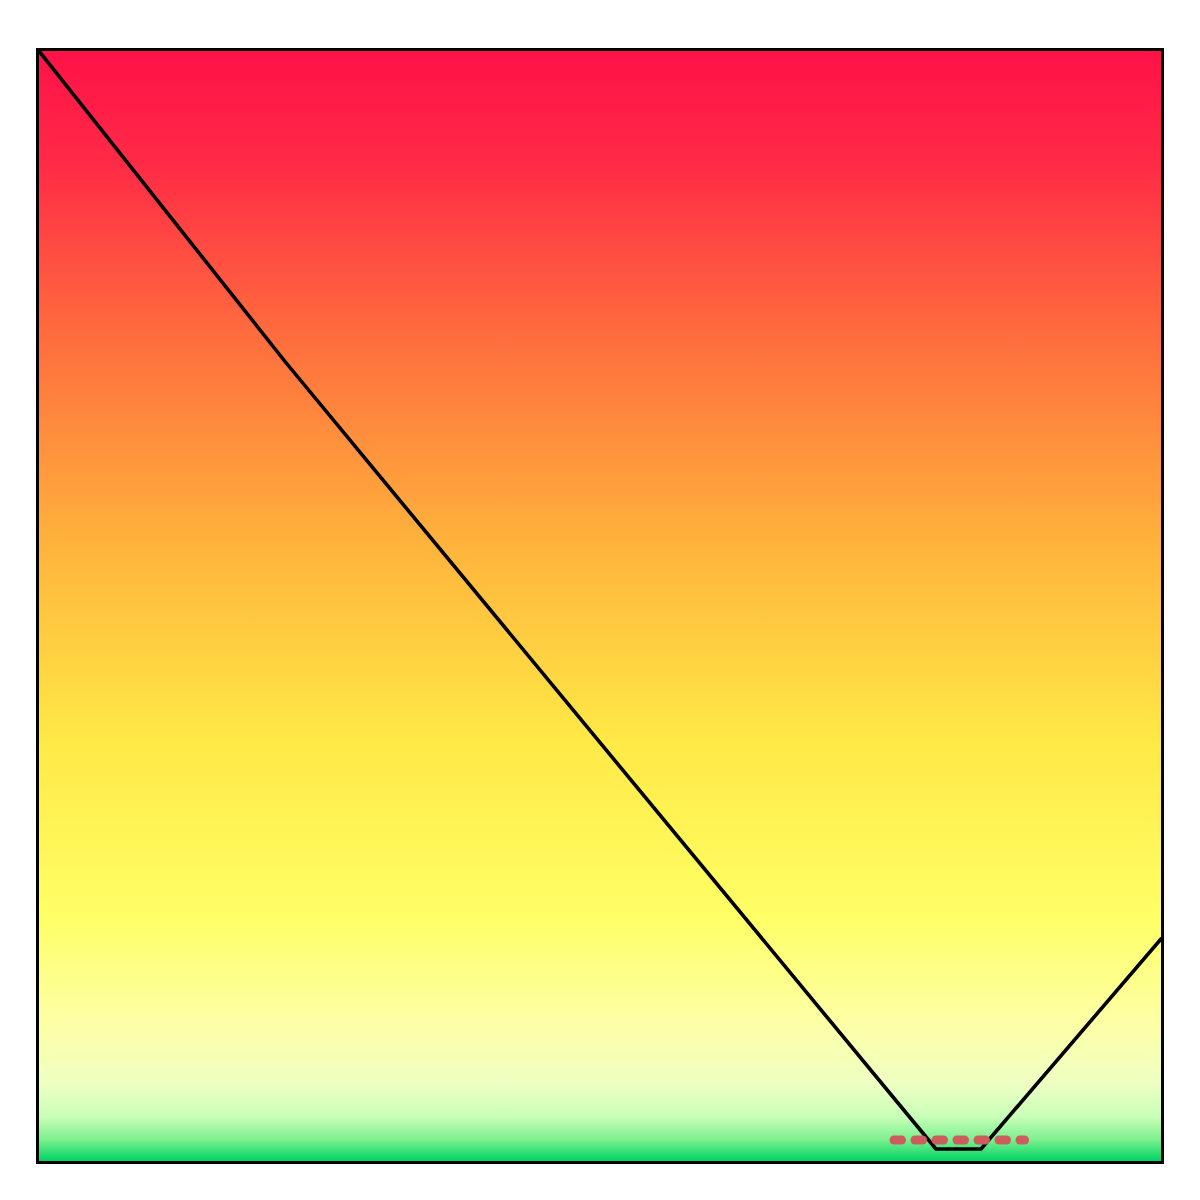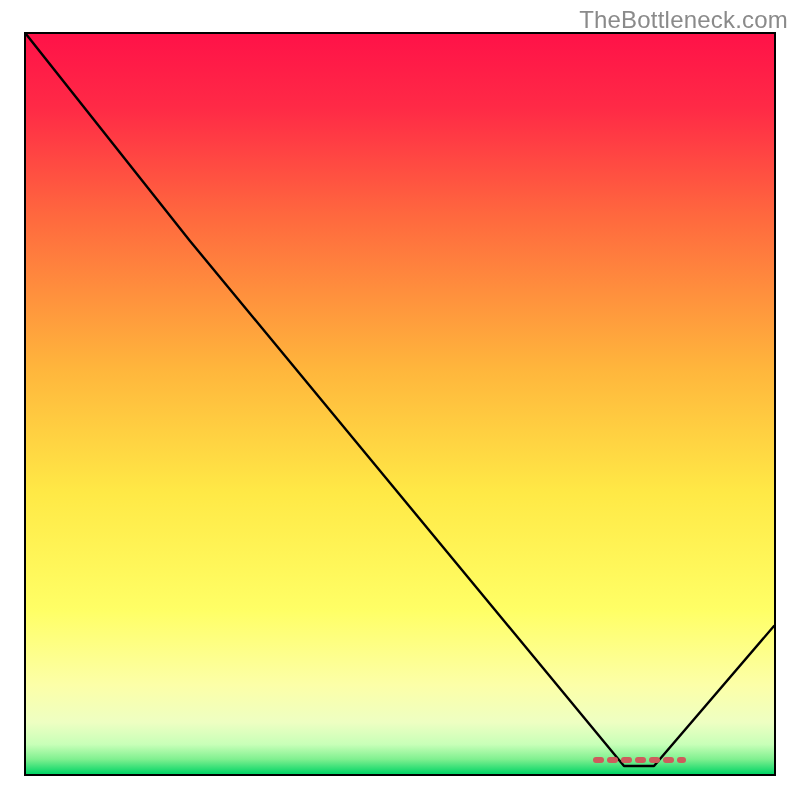--- a/index.html
+++ b/index.html
@@ -39,21 +39,20 @@
     display: block;
     width: 100%;
     height: 100%;
   }
 </style>
 </head>
 <body>
 
 <div class="outer">
 
-  <div class="attribution">TheBottleneck.com</div>
 
   <div class="plot">
     <svg viewBox="0 0 748 740" preserveAspectRatio="none">
       <defs>
         <linearGradient id="bg" x1="0" y1="0" x2="0" y2="1">
           <stop offset="0%" stop-color="#ff1248"></stop>
           <stop offset="10%" stop-color="#ff2a46"></stop>
           <stop offset="25%" stop-color="#ff6a3e"></stop>
           <stop offset="45%" stop-color="#ffb53c"></stop>
           <stop offset="62%" stop-color="#ffe946"></stop>

